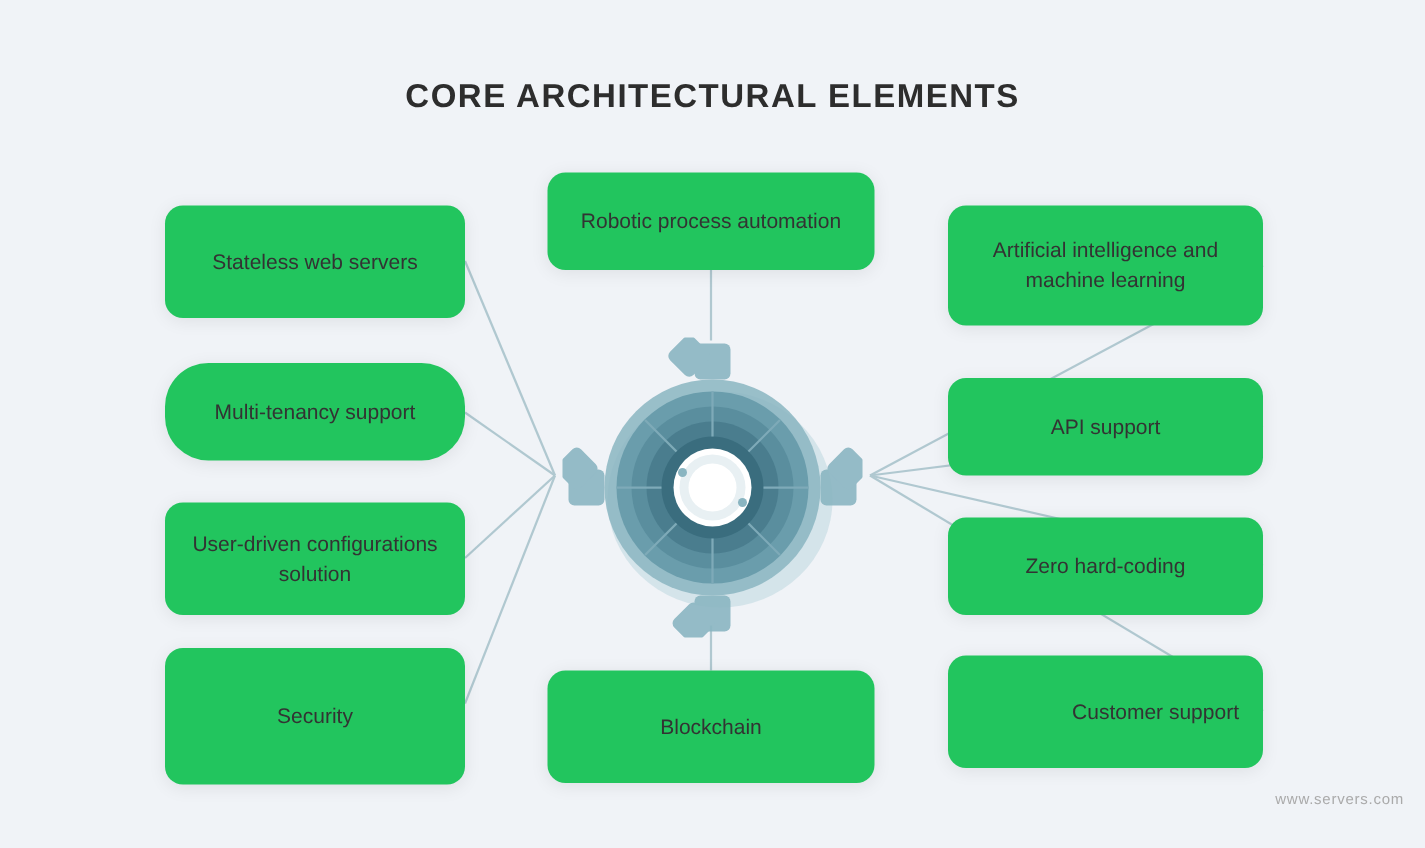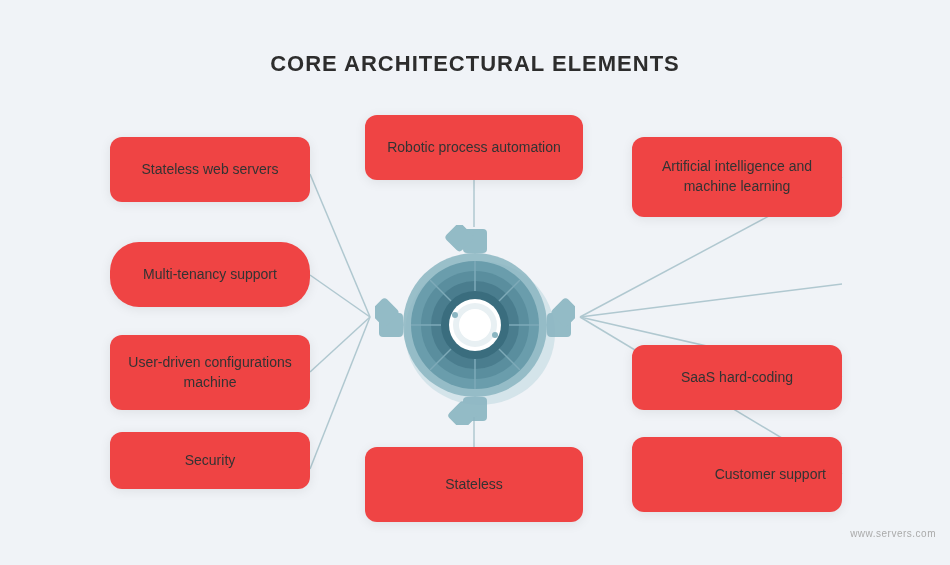--- a/index.html
+++ b/index.html
@@ -36,40 +36,40 @@
     }
 
     .diagram {
       position: relative;
       width: 950px;
       height: 460px;
     }
 
     .card {
       position: absolute;
-      background: #ef4444;
+      background: #22c55e;
       border-radius: 12px;
       box-shadow: 0 2px 12px rgba(0,0,0,0.08);
       display: flex;
       align-items: center;
       justify-content: center;
       text-align: center;
       font-size: 14px;
       font-weight: 500;
       color: #333;
       line-height: 1.4;
       padding: 12px 16px;
     }
 
     
     .card-stateless {
       left: 110px;
       top: 50px;
       width: 200px;
-      height: 65px;
+      height: 75px;
     }
 
     .card-multitenancy {
       left: 110px;
       top: 155px;
       width: 200px;
       height: 65px;
       border-radius: 29px;
     }
 
@@ -77,21 +77,21 @@
       left: 110px;
       top: 248px;
       width: 200px;
       height: 75px;
     }
 
     .card-security {
       left: 110px;
       top: 345px;
       width: 200px;
-      height: 57px;
+      height: 91px;
     }
 
     
     .card-robotic {
       left: 365px;
       top: 28px;
       width: 218px;
       height: 65px;
     }
 
@@ -237,42 +237,45 @@
 
   <div class="card card-stateless">
     <span>Stateless web servers</span>
   </div>
 
   <div class="card card-multitenancy">
     <span>Multi-tenancy support</span>
   </div>
 
   <div class="card card-userdriven">
-    <span>User-driven configurations machine</span>
+    <span>User-driven configurations solution</span>
   </div>
 
   <div class="card card-security">
     <span>Security</span>
   </div>
 
   <div class="card card-robotic">
     <span>Robotic process automation</span>
   </div>
 
   <div class="card card-blockchain">
-    <span>Stateless</span>
+    <span>Blockchain</span>
   </div>
 
   <div class="card card-ai">
     <span>Artificial intelligence and machine learning</span>
   </div>
 
+  <div class="card card-api">
+    <span>API support</span>
+  </div>
 
   <div class="card card-zerohardcoding">
-    <span>SaaS hard-coding</span>
+    <span>Zero hard-coding</span>
   </div>
 
   <div class="card card-customersupport">
     <span>Customer support</span>
   </div>
 
   <div class="watermark">www.servers.com</div>
 </div>
 
 </body></html>

